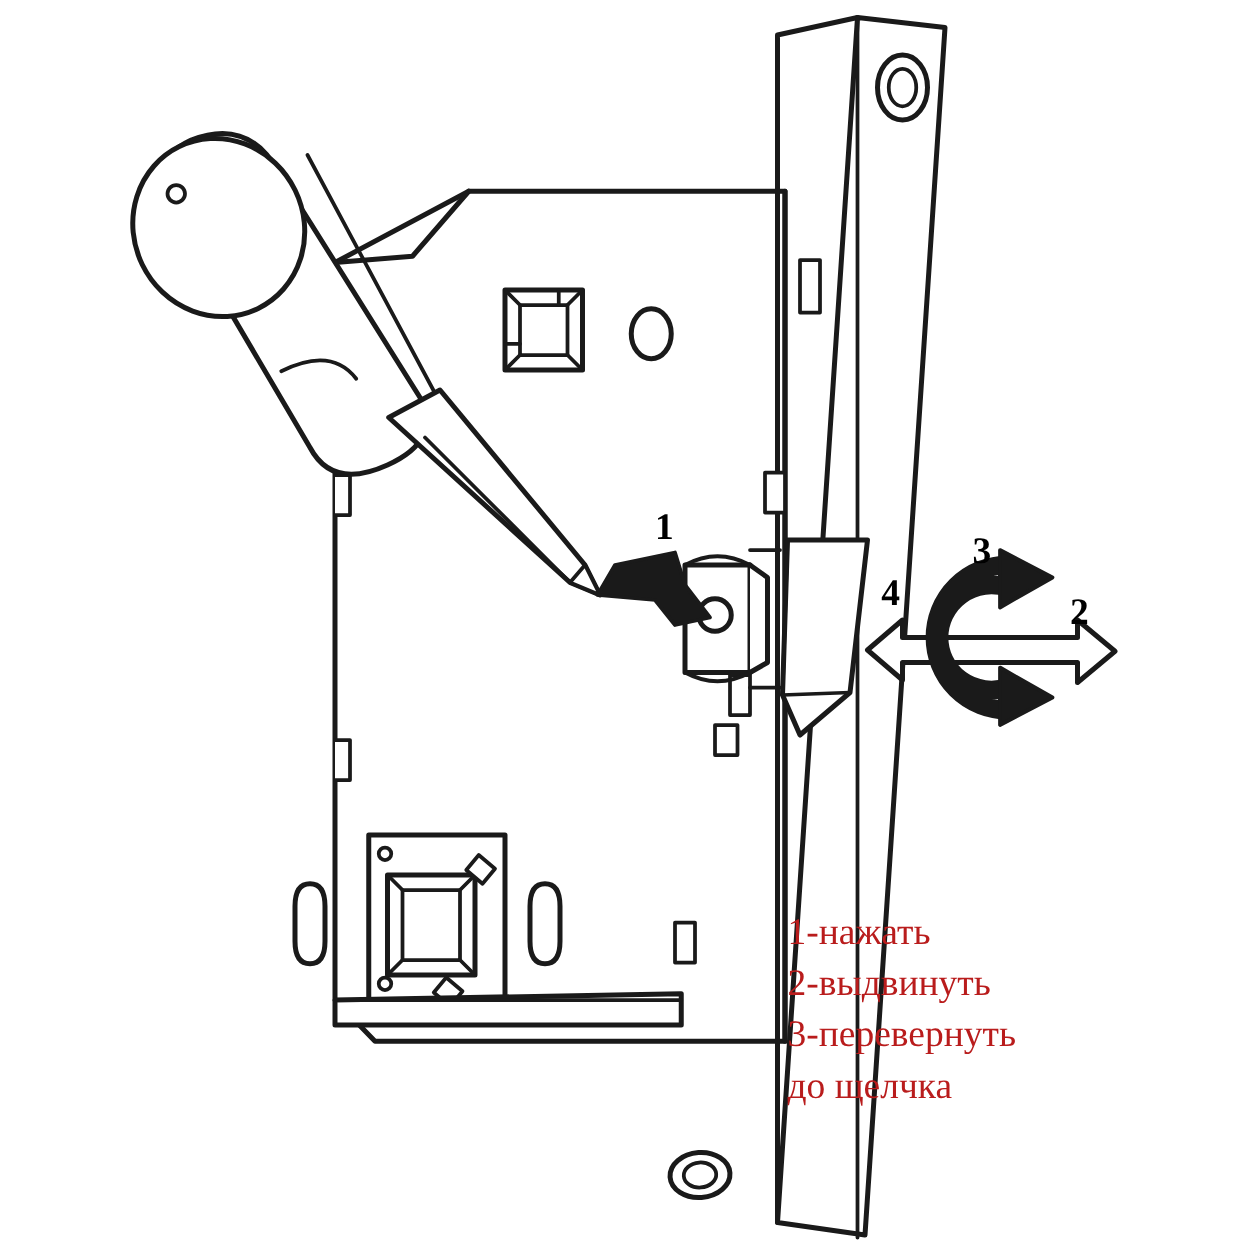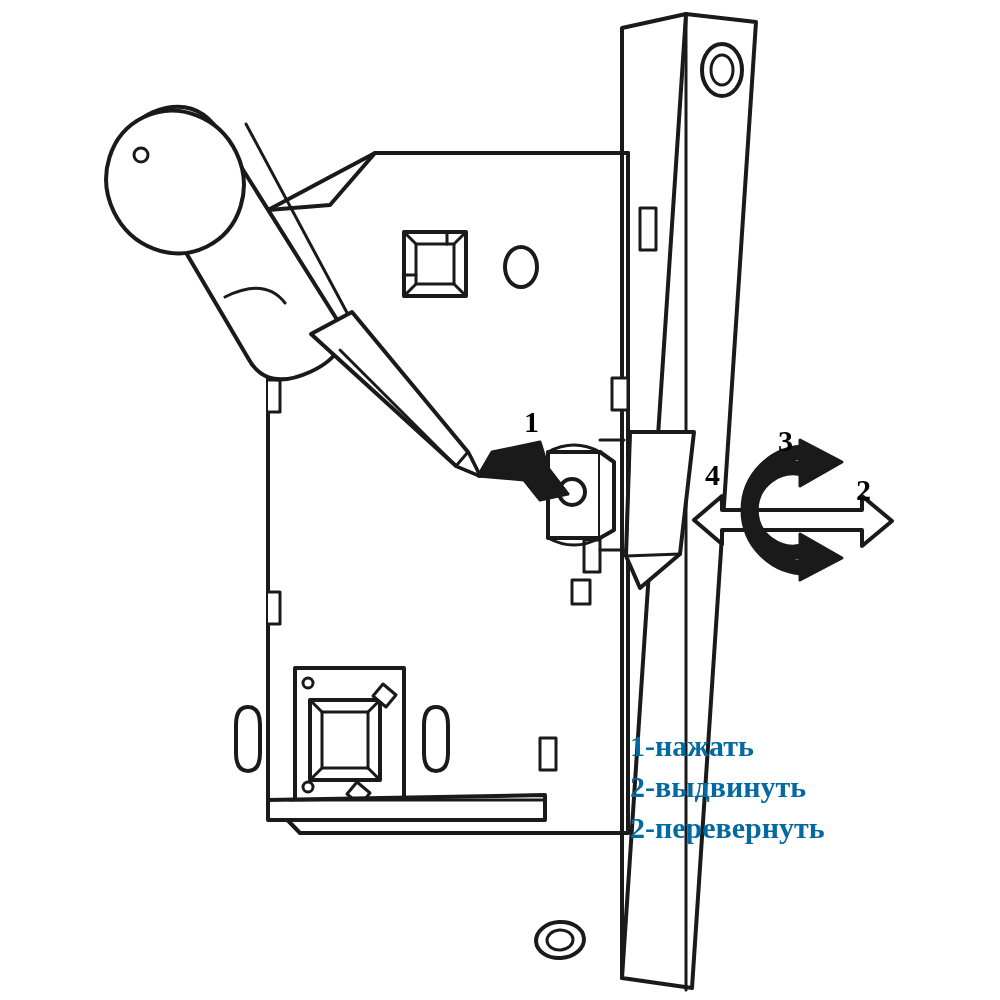--- a/index.html
+++ b/index.html
@@ -23,24 +23,24 @@
     height: 1000px;
   }
   .legend {
     position: absolute;
     left: 630px;
     top: 725px;
     width: 330px;
   }
   .legend-line {
     font-family: "Liberation Serif", serif;
-    font-weight: bold;
+    font-weight: normal;
     font-size: 30px;
     line-height: 41px;
-    color: #0369a1;
+    color: #b91c1c;
     white-space: nowrap;
   }
   .callout {
     position: absolute;
     font-family: "Liberation Serif", serif;
     font-weight: bold;
     font-size: 30px;
     color: #000000;
   }
   .c1 { left: 524px; top: 405px; }
@@ -177,16 +177,17 @@
   </svg>
 
   <div class="callout c1">1</div>
   <div class="callout c2">2</div>
   <div class="callout c3">3</div>
   <div class="callout c4">4</div>
 
   <div class="legend">
     <div class="legend-line">1-нажать</div>
     <div class="legend-line">2-выдвинуть</div>
-    <div class="legend-line">2-перевернуть</div>
+    <div class="legend-line">3-перевернуть</div>
+    <div class="legend-line">до щелчка</div>
   </div>
 
 </div>
 
 </body></html>

